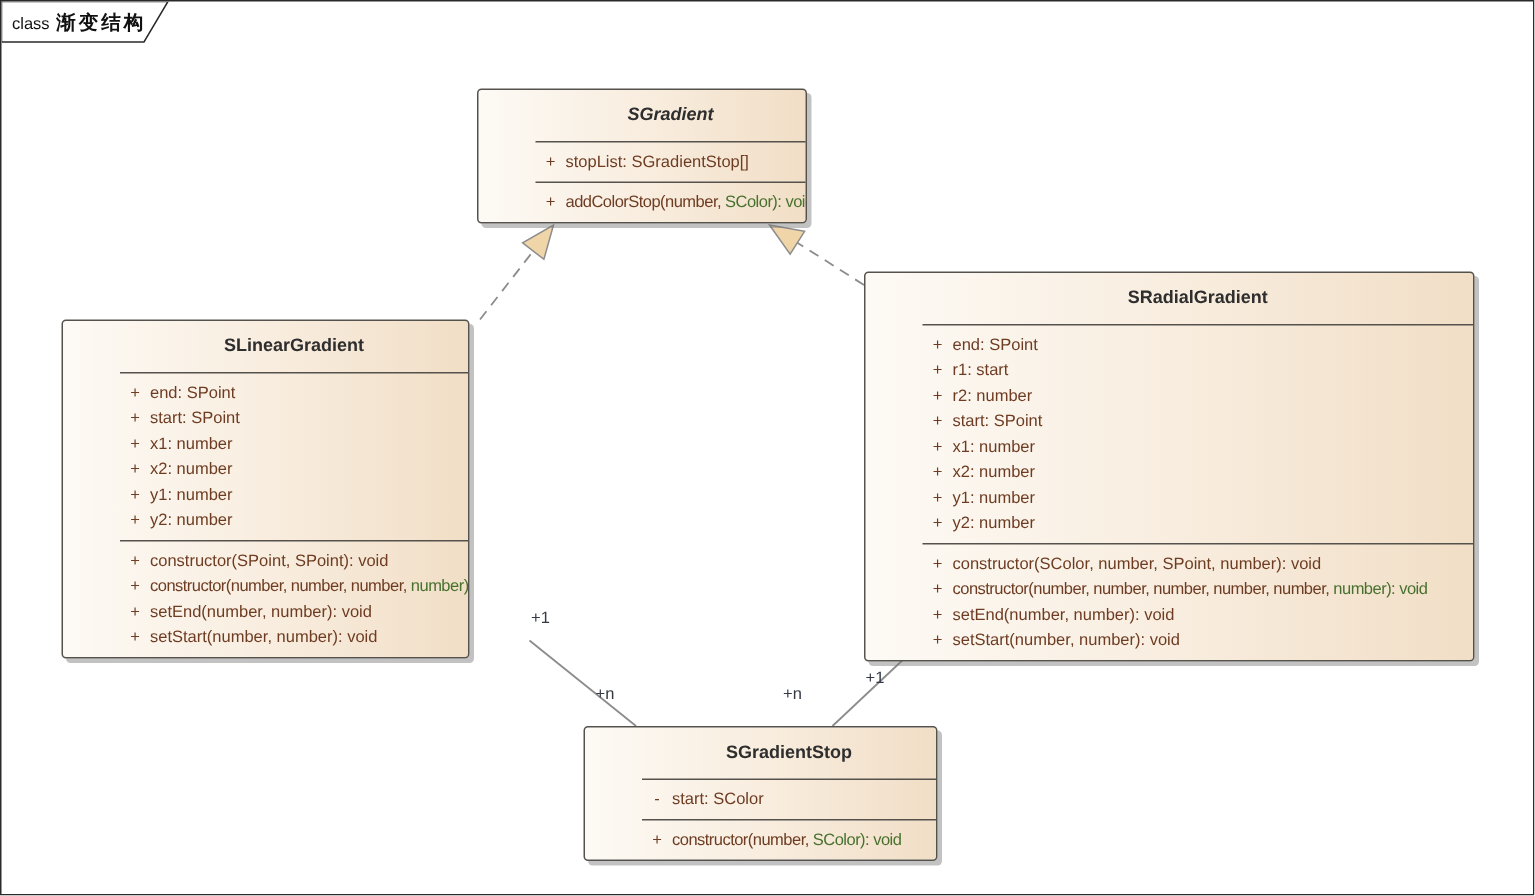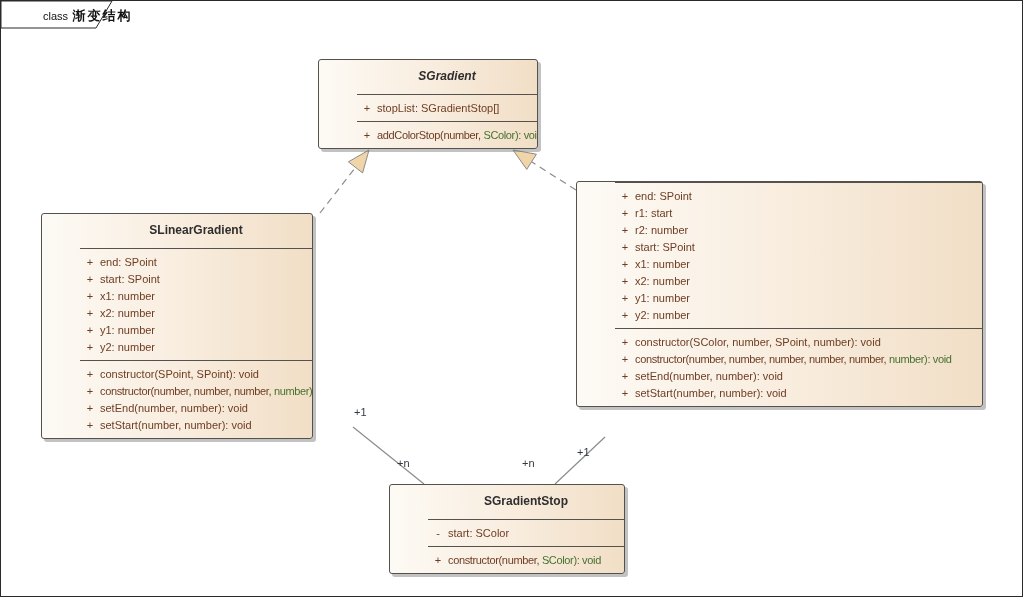--- a/index.html
+++ b/index.html
@@ -5,21 +5,21 @@
   html,body{margin:0;padding:0;background:#fff;}
   #frame{
     position:relative;width:1023px;height:597px;box-sizing:border-box;
     border:1px solid #2a2a2a;background:#ffffff;overflow:hidden;
     font-family:"Liberation Sans","DejaVu Sans",sans-serif;
   }
   
   #tab{position:absolute;left:0;top:0;width:130px;height:30px;}
   #tab svg{position:absolute;left:0;top:0;}
   #tab .tab-text{
-    position:absolute;left:7px;top:5px;white-space:nowrap;color:#111;margin-left:35px;
+    position:absolute;left:7px;top:5px;white-space:nowrap;color:#111;
   }
   .tab-keyword{font-size:11px;color:#111;}
   .tab-title{font-size:13px;font-weight:bold;color:#111;letter-spacing:2px;}
   
   .class-box{
     position:absolute;box-sizing:border-box;
     border:1px solid #55524d;border-radius:3px;
     background:linear-gradient(90deg,#fdfaf5 0%,#f8ecdd 55%,#f1dec6 100%);
     box-shadow:3px 3px 0 rgba(120,120,120,0.45);
     padding-left:38px;
@@ -133,20 +133,21 @@
             <span class="vis">+</span>
             <span class="txt">setEnd(number, number): void</span>
           </div>
           <div class="member">
             <span class="vis">+</span>
             <span class="txt">setStart(number, number): void</span>
           </div>
         </div>
       </div>
       <div class="class-box" style="left: 575px; top: 180px; width: 407px;">
+        <div class="class-title">SRadialGradient</div>
         <div class="compartment">
           <div class="member">
             <span class="vis">+</span>
             <span class="txt">end: SPoint</span>
           </div>
           <div class="member">
             <span class="vis">+</span>
             <span class="txt">r1: start</span>
           </div>
           <div class="member">

